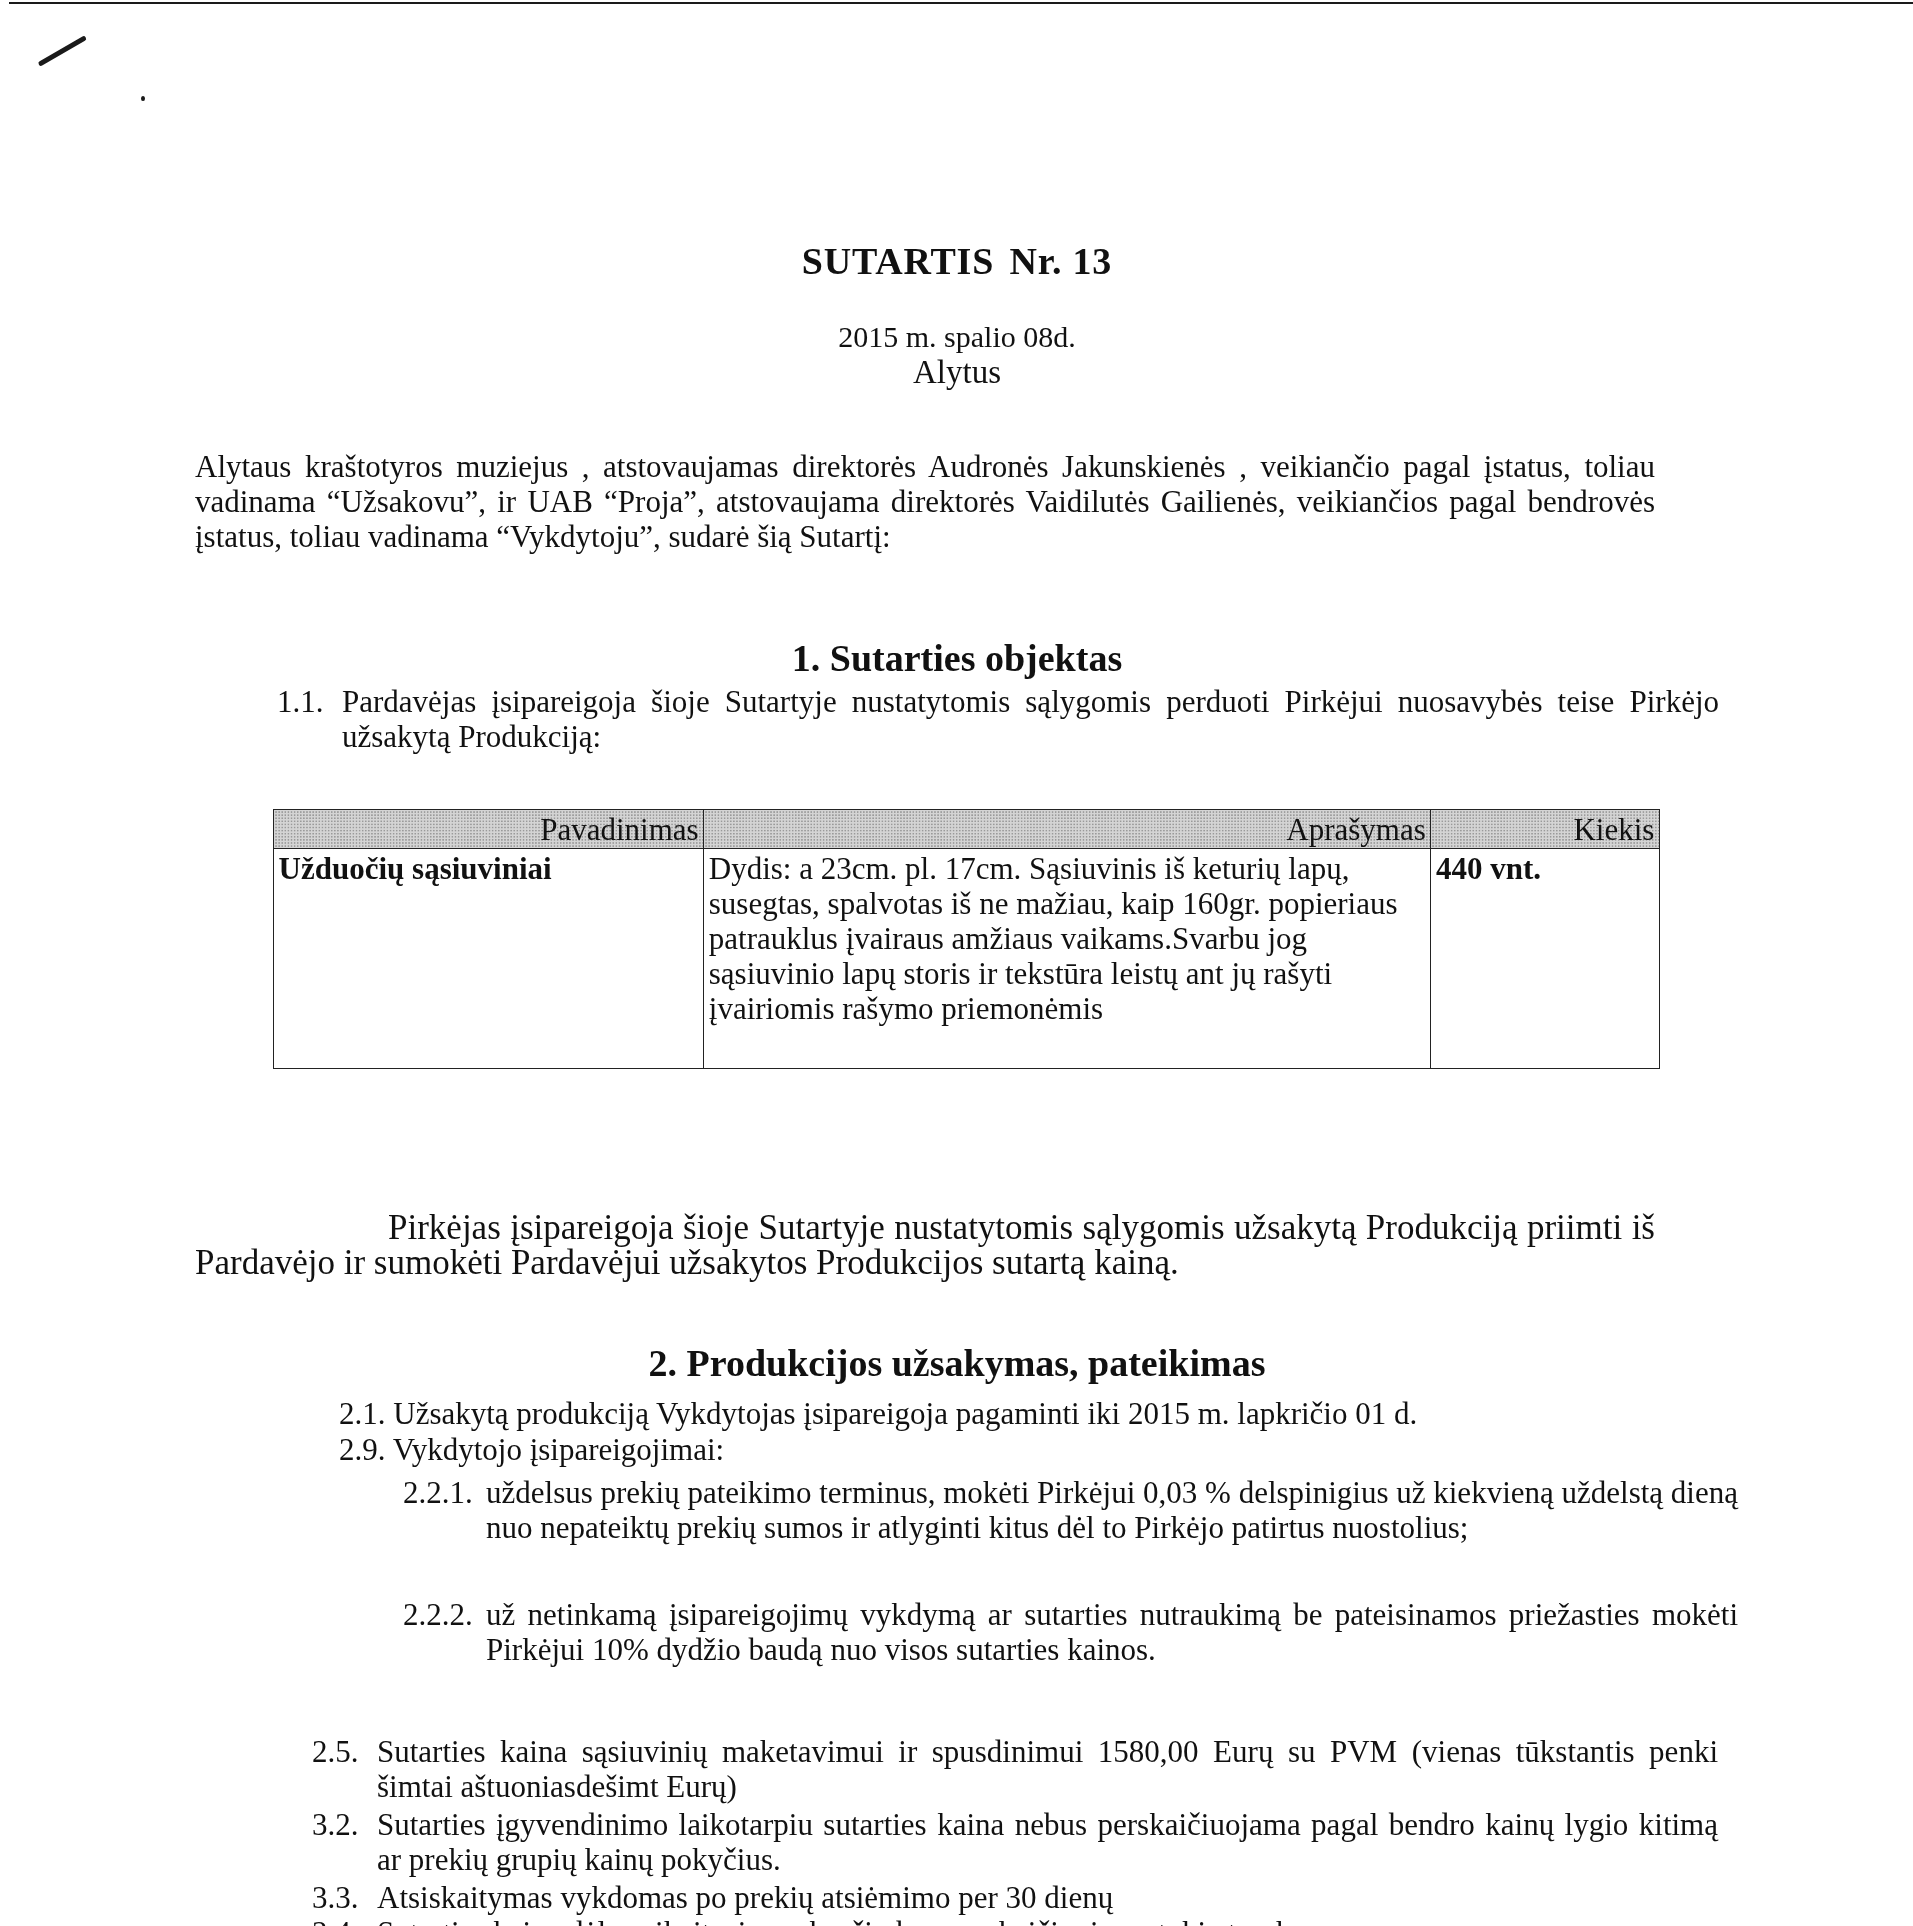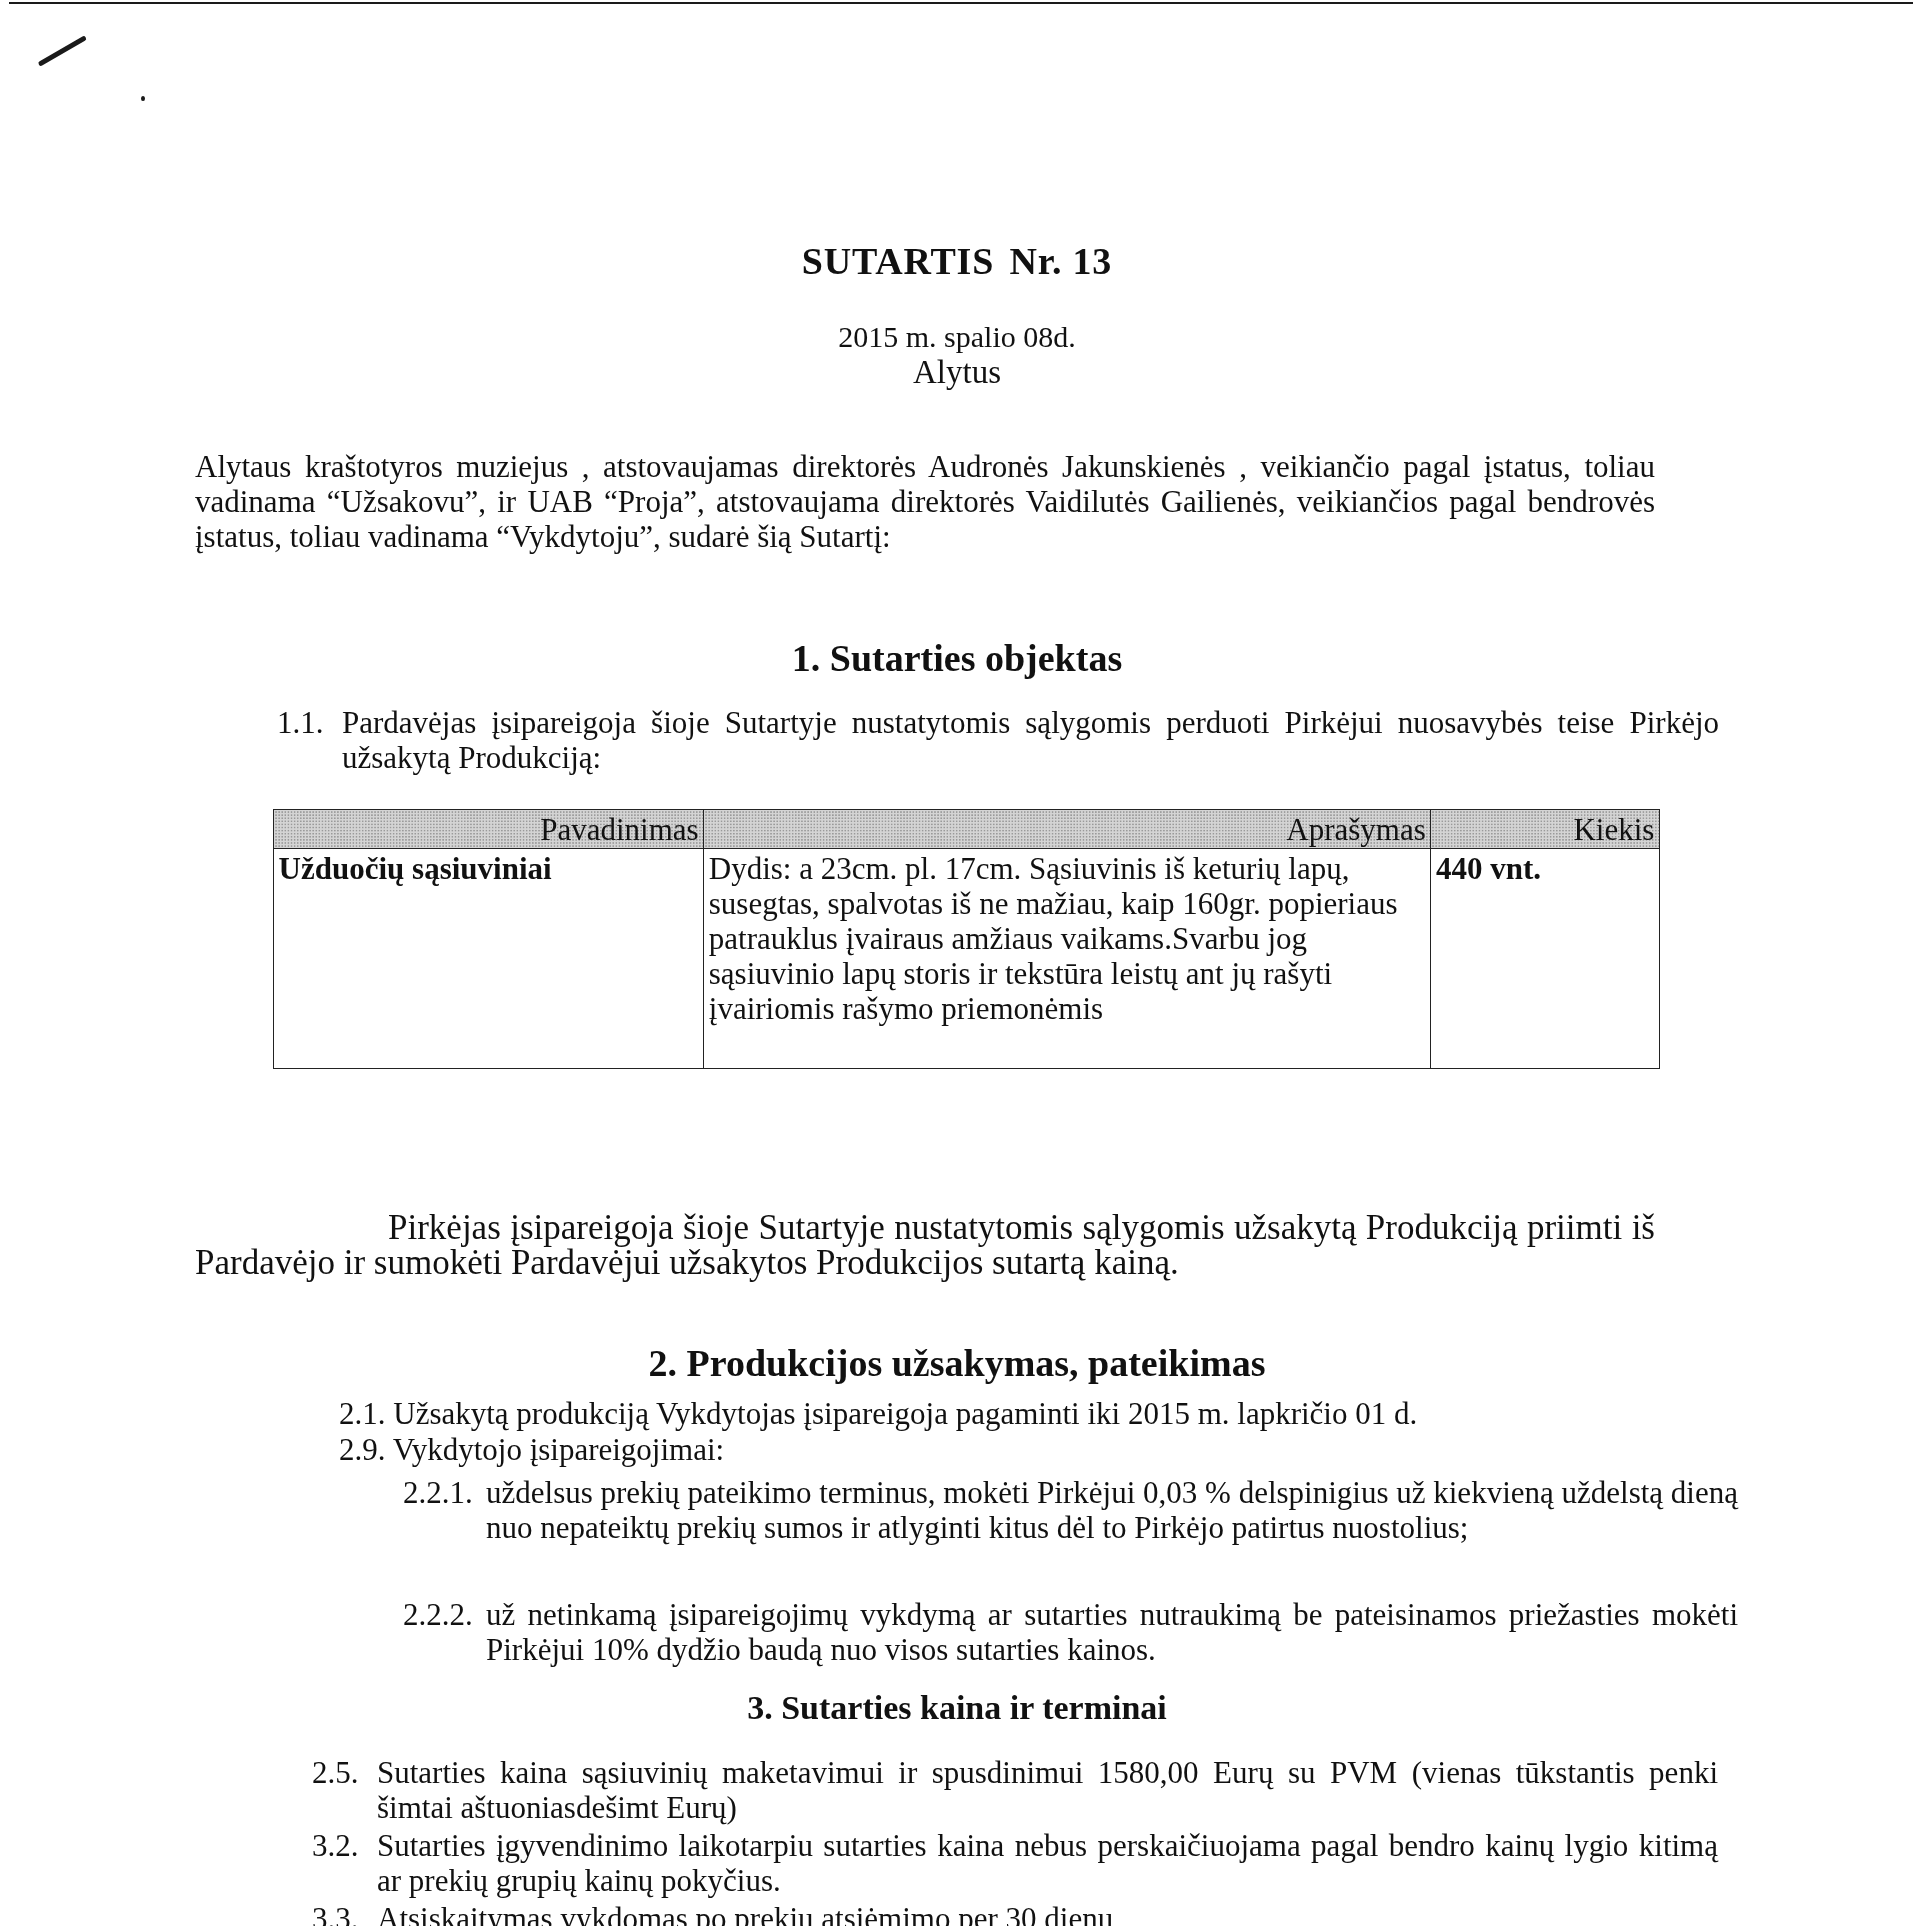--- a/index.html
+++ b/index.html
@@ -46,21 +46,21 @@
   }
   .h1 {
     position: absolute; left: 0; right: 0; text-align: center;
     font-weight: bold; font-size: 38px;
   }
   .clause {
     position: absolute; font-size: 31px; line-height: 35px; text-align: justify;
   }
   .clause .num { display: inline-block; }
   .hang {
-    padding-left: 65px; text-indent: -65px; margin-top: 21px;
+    padding-left: 65px; text-indent: -65px;
   }
   .hang2 {
     padding-left: 83px; text-indent: -83px;
   }
   table.products {
     position: absolute; left: 273px; top: 809px; width: 1387px;
     border-collapse: collapse; font-size: 31px; line-height: 35px;
   }
   table.products th, table.products td {
     border: 1.9px solid #222222; vertical-align: top; text-align: left;
@@ -127,21 +127,20 @@
   <div class="clause" style="left:339px; top:1432px; width:1310px;">
     <span>2.9.</span> <span>Vykdytojo įsipareigojimai:</span>
   </div>
   <div class="clause hang2" style="left:403px; top:1475px; width:1252px;">
     <span class="num" style="width:83px; text-indent:0;">2.2.1.</span><span>uždelsus prekių pateikimo terminus, mokėti Pirkėjui 0,03 % delspinigius už kiekvieną uždelstą dieną nuo nepateiktų prekių sumos ir atlyginti kitus dėl to Pirkėjo patirtus nuostolius;</span>
   </div>
   <div class="clause hang2" style="left:403px; top:1597px; width:1252px;">
     <span class="num" style="width:83px; text-indent:0;">2.2.2.</span><span>už netinkamą įsipareigojimų vykdymą ar sutarties nutraukimą be pateisinamos priežasties mokėti Pirkėjui 10% dydžio baudą nuo visos sutarties kainos.</span>
   </div>
 
-  <div class="h1" style="top:1689px; font-size:34px;">3. Sutarties kaina ir terminai</div>
   <div class="clause hang" style="left:312px; top:1734px; width:1341px;">
     <span class="num" style="width:65px; text-indent:0;">2.5.</span><span>Sutarties kaina sąsiuvinių maketavimui ir spusdinimui 1580,00 Eurų su PVM (vienas tūkstantis penki šimtai aštuoniasdešimt Eurų)</span>
   </div>
   <div class="clause hang" style="left:312px; top:1807px; width:1341px;">
     <span class="num" style="width:65px; text-indent:0;">3.2.</span><span>Sutarties įgyvendinimo laikotarpiu sutarties kaina nebus perskaičiuojama pagal bendro kainų lygio kitimą ar prekių grupių kainų pokyčius.</span>
   </div>
   <div class="clause hang" style="left:312px; top:1880px; width:1341px;">
     <span class="num" style="width:65px; text-indent:0;">3.3.</span><span>Atsiskaitymas vykdomas po prekių atsiėmimo per 30 dienų</span>
   </div>
   <div class="clause hang" style="left:312px; top:1915px; width:1341px;">

